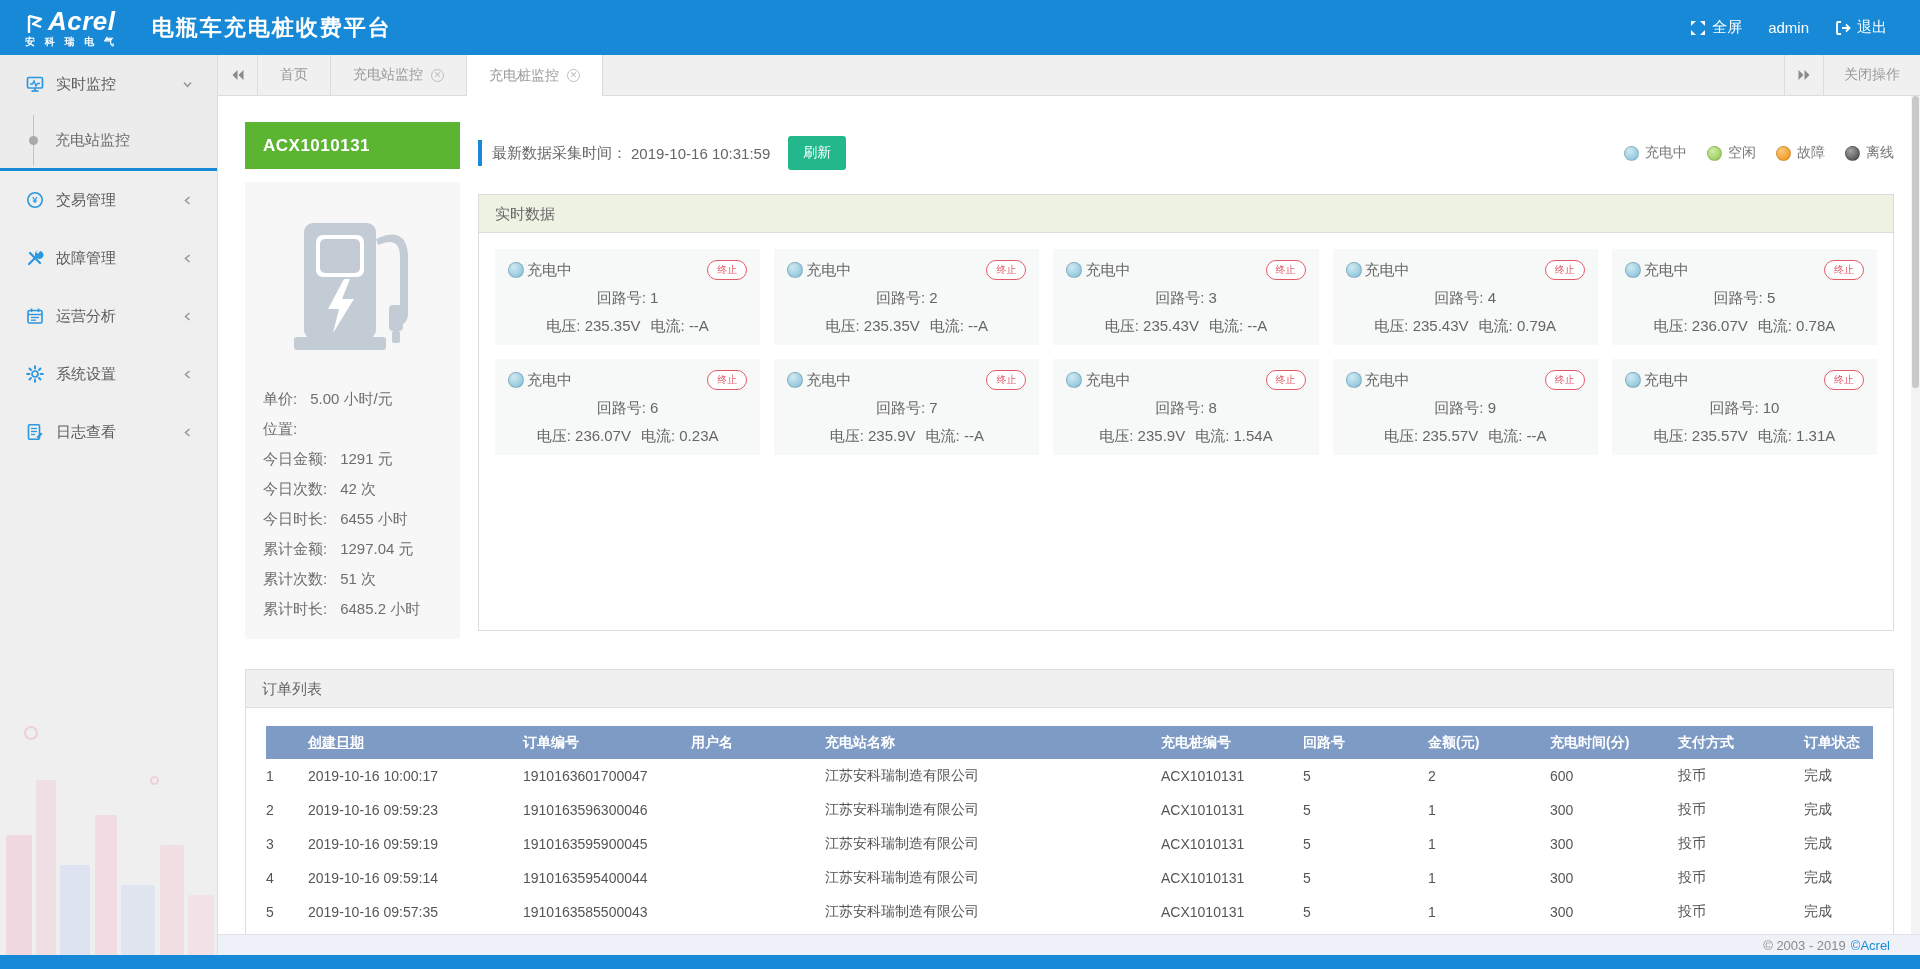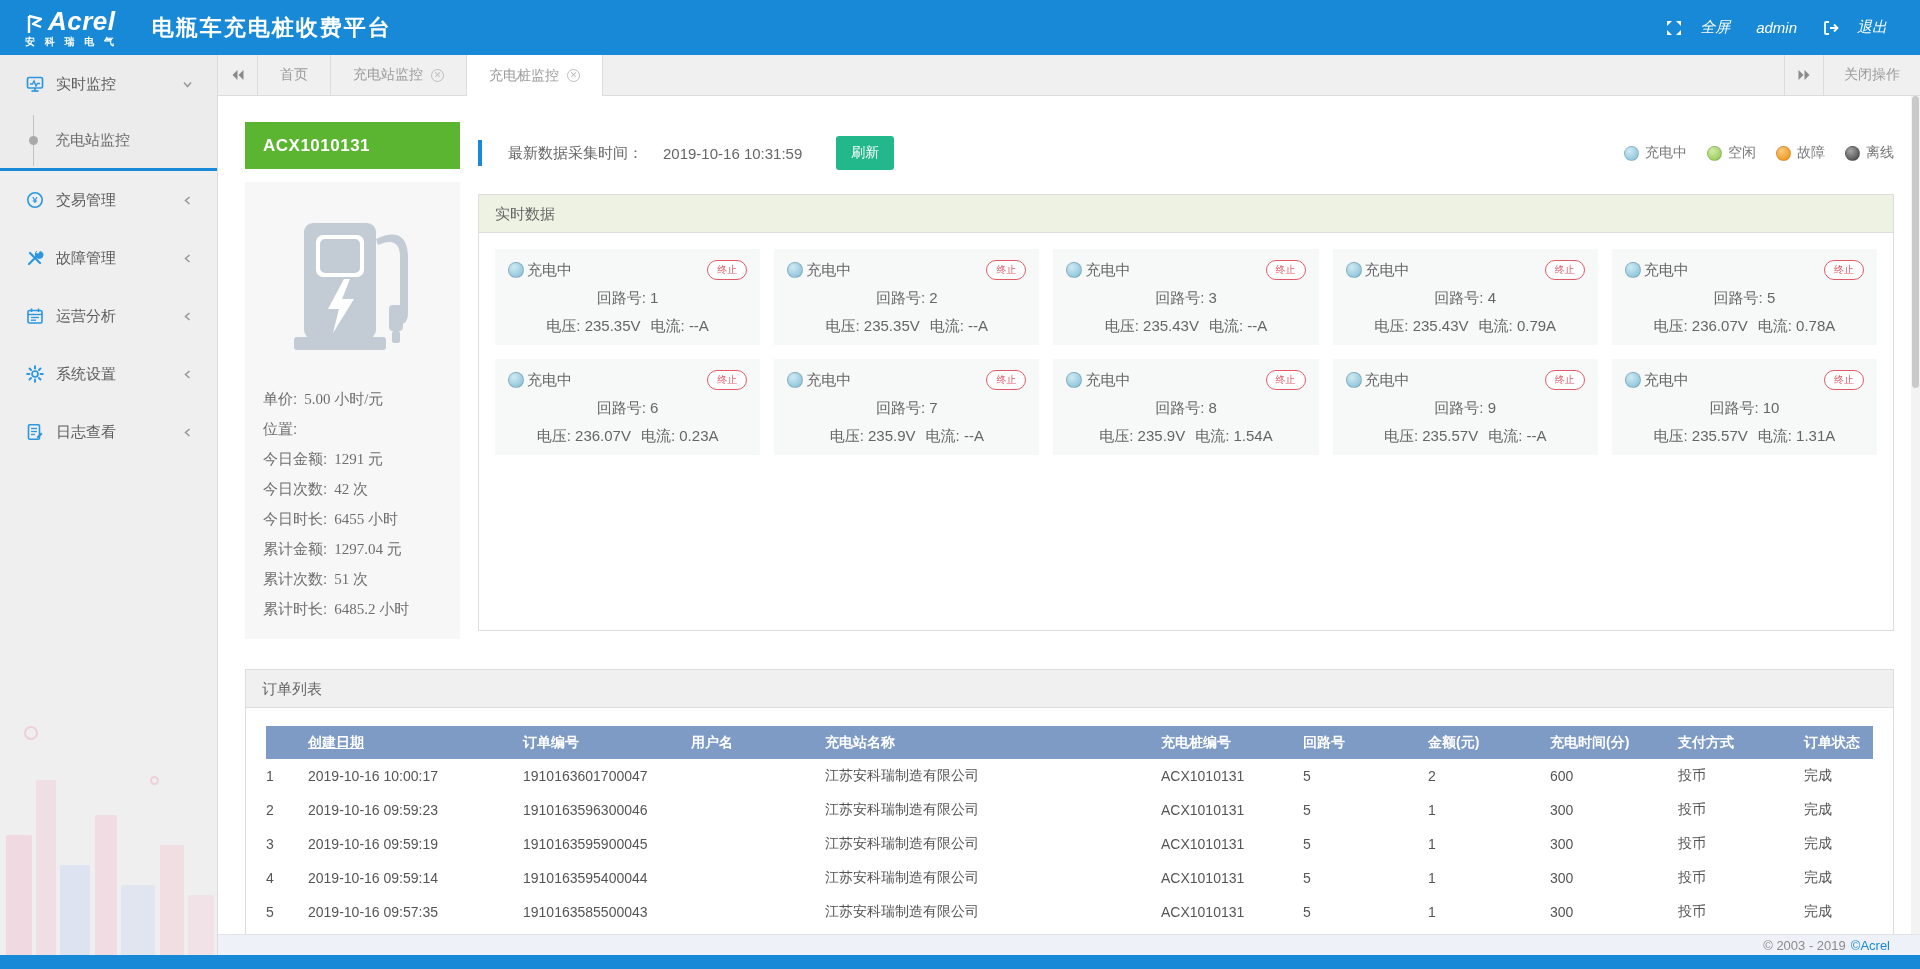--- a/index.html
+++ b/index.html
@@ -7,21 +7,21 @@
   body { font-family:"Liberation Sans","DejaVu Sans",sans-serif; background:#fff; overflow:hidden; position:relative; }
 
   
   .app-header { height:55px; background:#1789d6; display:flex; align-items:center; padding:0 25px; color:#fff; }
   .logo { display:flex; flex-direction:column; line-height:1; cursor:default; }
   .logo-top { display:flex; align-items:flex-end; font-style:italic; font-weight:bold; font-size:26px; letter-spacing:0.5px; }
   .logo-flag { margin-right:3px; display:inline-flex; }
   .logo-sub { font-size:10px; letter-spacing:3.5px; margin-top:3px; font-weight:bold; }
   .app-title { font-size:22px; font-weight:bold; margin-left:34px; letter-spacing:2px; }
   .header-right { margin-left:auto; display:flex; align-items:center; gap:10px; font-size:15px; }
-  .header-right .hitem { display:flex; align-items:center; gap:18px; cursor:pointer; padding:0 8px;font-style:italic; }
+  .header-right .hitem { display:flex; align-items:center; gap:6px; cursor:pointer; padding:0 8px; }
   .hicon { display:inline-flex; }
 
   
   .body-row { display:flex; height:900px; }
   .sidebar { width:218px; background:#efefef; border-right:1px solid #dcdcdc; position:relative; flex:none; overflow:hidden; }
   .main { flex:1; display:flex; flex-direction:column; min-width:0; }
 
   
   .side-item { height:58px; display:flex; align-items:center; padding-left:26px; position:relative; color:#5c5c5c; font-size:15px; cursor:pointer; }
   .side-item .slabel { margin-left:12px; }
@@ -59,25 +59,25 @@
   .content { flex:1; background:#fff; padding:26px 26px 0 18px; overflow:hidden; }
   .top-row { display:flex; }
 
   
   .station-card { width:215px; flex:none; margin-left:9px; }
   .station-head { height:47px; background:#5cb531; color:#fff; font-size:17px; font-weight:bold; line-height:47px; padding-left:18px; letter-spacing:0.5px; }
   .station-body { margin-top:13px; background:#f7f7f7; height:457px; padding:30px 14px 0 18px; }
   .pile-icon-wrap { height:150px; display:flex; align-items:center; justify-content:center; }
   .stats { margin-top:22px; }
   .stat-line { display:flex; font-size:15px; color:#6e6e6e; height:30px; align-items:center; }
-  .stat-line .sv { margin-left:7px;font-family:Liberation Serif, serif; }
+  .stat-line .sv { margin-left:13px; }
 
   
   .right-col { flex:1; margin-left:18px; min-width:0; }
-  .info-bar { margin-top:14px; display:flex; align-items:center;gap:16px; }
+  .info-bar { margin-top:14px; display:flex; align-items:center; }
   .blue-mark { width:4px; height:26px; background:#1789d6; margin-right:10px; flex:none; }
   .collect-label, .collect-time { font-size:15px; color:#666; }
   .collect-time { margin-left:4px; }
   .refresh-btn { margin-left:18px; background:#23b78c; color:#fff; border:none; font-size:14px; padding:8px 15px; border-radius:3px; cursor:pointer; font-family:inherit; }
   .legend { margin-left:auto; display:flex; align-items:center; gap:20px; }
   .legend-item { display:flex; align-items:center; gap:6px; font-size:14px; color:#777; }
   .lg-dot { width:15px; height:15px; border-radius:50%; border:1px solid rgba(0,0,0,.12); }
   .lg-charging { background:radial-gradient(circle at 35% 30%, #cfeaf3, #7fbcd6); }
   .lg-idle     { background:radial-gradient(circle at 35% 30%, #d2eda6, #8bc34a); }
   .lg-fault    { background:radial-gradient(circle at 35% 30%, #fbc87e, #ef8f0a); }

